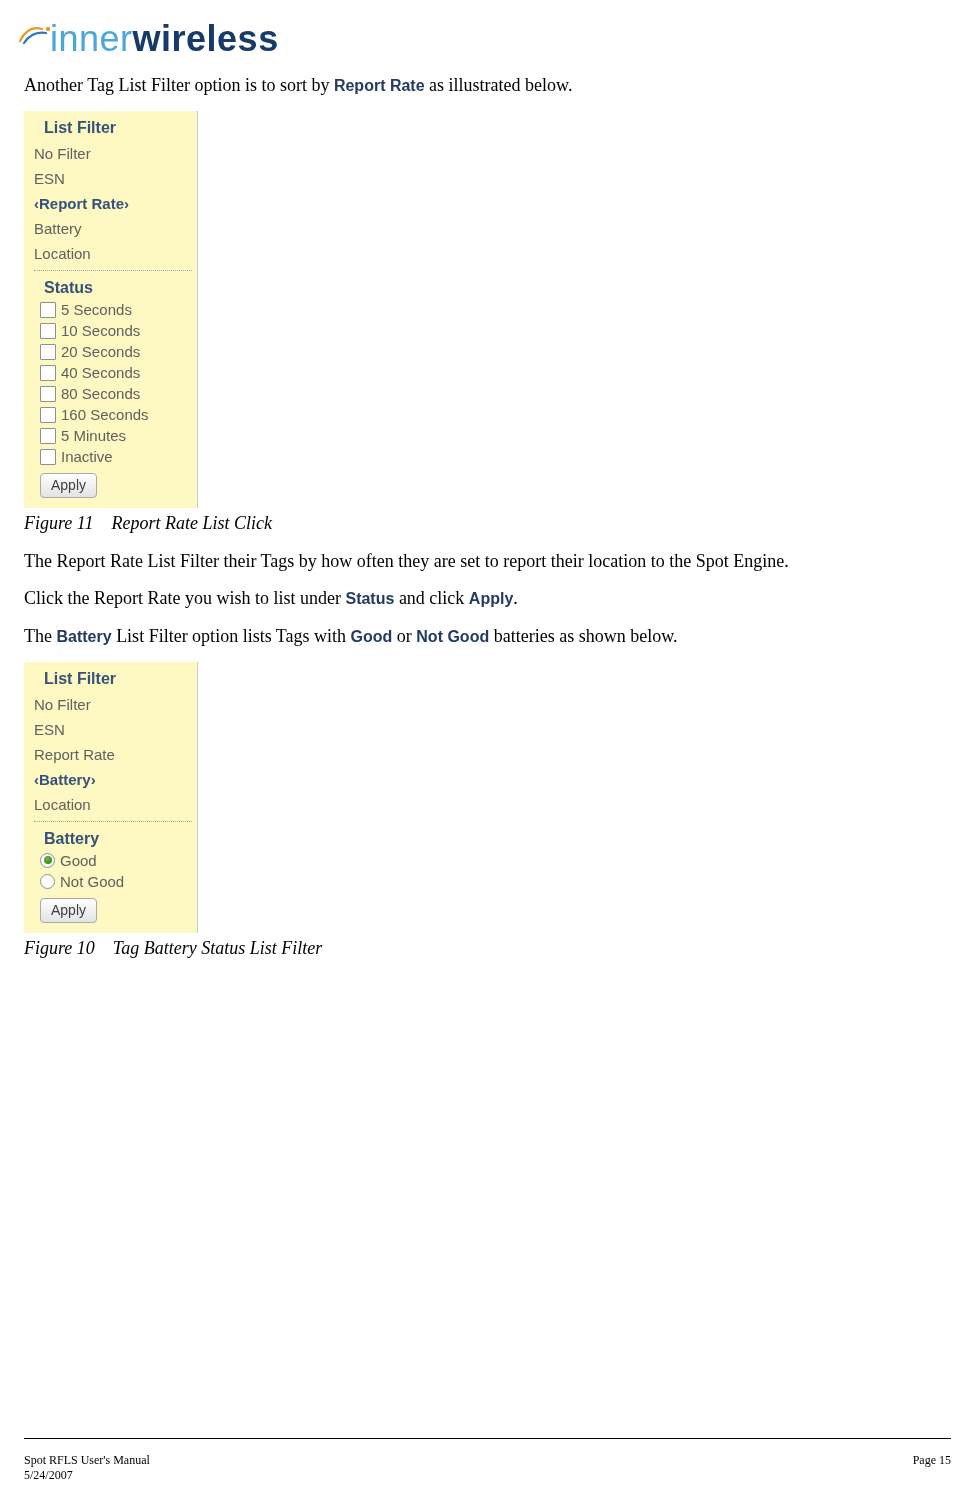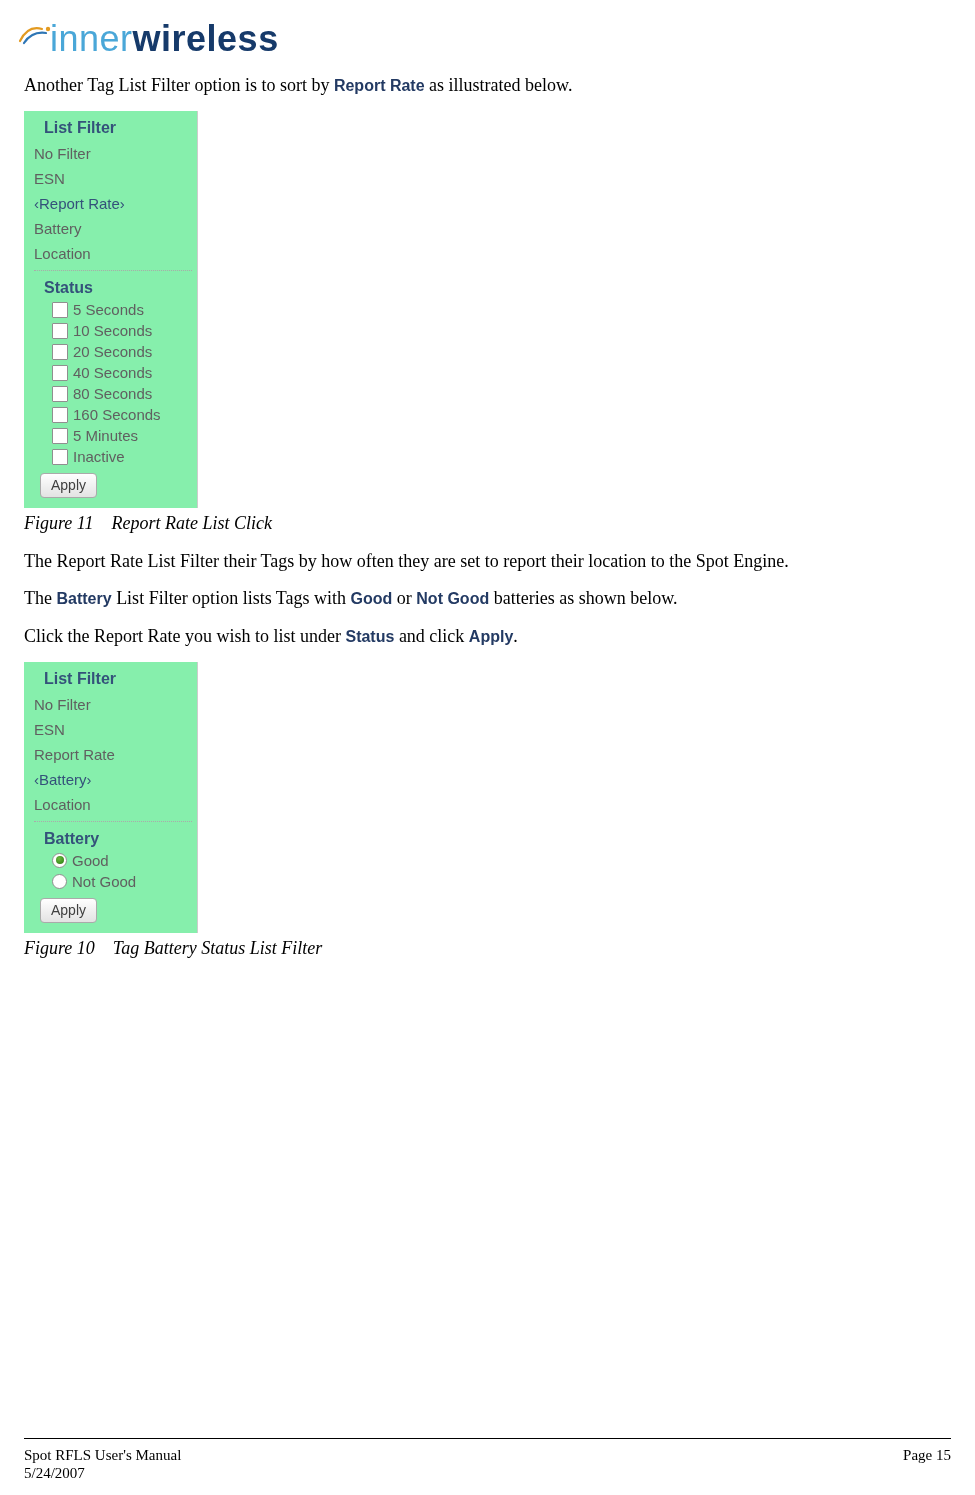--- a/index.html
+++ b/index.html
@@ -49,21 +49,21 @@
       font-weight: 700;
     }
     .caption {
       font-style: italic;
       margin: 4px 0 14px 0;
     }
     .caption .gap { display:inline-block; width: 18px; }
 
     
     .panel {
-      background: #86efac;
+      background: #fef9c3;
       width: 174px;
       font-family: "Trebuchet MS", Verdana, Arial, sans-serif;
       font-size: 15px;
       color: #555;
       position: relative;
     }
     .panel .border-right {
       position: absolute;
       top: 0; right: 0; bottom: 0;
       width: 1px;
@@ -82,21 +82,21 @@
       padding-left: 10px;
     }
     .panel .filter-list {
       text-align: left;
       color: #606060;
     }
     .panel .filter-list div {
       margin: 8px 0;
     }
     .panel .filter-list .selected {
-      font-weight: 400;
+      font-weight: 700;
       color: #34527a;
     }
     .panel hr {
       border: none;
       border-top: 1px dotted #aaa;
       margin: 6px 0 8px 0;
     }
     .panel .subtitle {
       font-weight: 700;
       color: #34527a;
@@ -104,21 +104,21 @@
       padding-left: 10px;
       font-size: 16px;
     }
     .panel .options {
       padding-left: 6px;
       color: #606060;
     }
     .panel .opt-row {
       display: flex;
       align-items: center;
-      margin: 4px 12px;
+      margin: 4px 0;
       gap: 5px;
       font-size: 15px;
     }
     .panel .cb {
       width: 14px; height: 14px;
       border: 1px solid #8f8f8f;
       background: #fff;
       border-radius: 1px;
       flex-shrink: 0;
     }
@@ -161,21 +161,21 @@
       right: 24px;
       border-top: 1px solid #000;
     }
     .footer {
       position: absolute;
       bottom: 12px;
       left: 24px;
       right: 24px;
       display: flex;
       justify-content: space-between;
-      font-size: 15px;
+      font-size: 12px;
       line-height: 1.25;
     }
   </style>
 </head>
 <body>
 
 <div class="content">
 
   <div class="logo">
     <span class="swoosh">
@@ -246,25 +246,25 @@
     </div>
   </div>
 
   <p class="caption">
     <span>Figure 11</span><span class="gap"></span><span>Report Rate List Click</span>
   </p>
 
   <p>The Report Rate List Filter their Tags by how often they are set to report their location to the Spot Engine.</p>
 
   <p>
+    <span>Click the Report Rate you wish to list under </span><span class="bold-blue">Status</span><span> and click </span><span class="bold-blue">Apply</span><span>.</span>
+  </p>
+
+  <p>
     <span>The </span><span class="bold-blue-lg">Battery</span><span> List Filter option lists Tags with </span><span class="bold-blue">Good</span><span> or </span><span class="bold-blue">Not Good</span><span> batteries as shown below.</span>
-  </p>
-
-  <p>
-    <span>Click the Report Rate you wish to list under </span><span class="bold-blue">Status</span><span> and click </span><span class="bold-blue">Apply</span><span>.</span>
   </p>
 
   <div class="panel" style="margin-bottom:4px;">
     <div class="border-right"></div>
     <div class="panel-inner">
       <div class="title">List Filter</div>
       <div class="filter-list">
         <div>No Filter</div>
         <div>ESN</div>
         <div>Report Rate</div>

